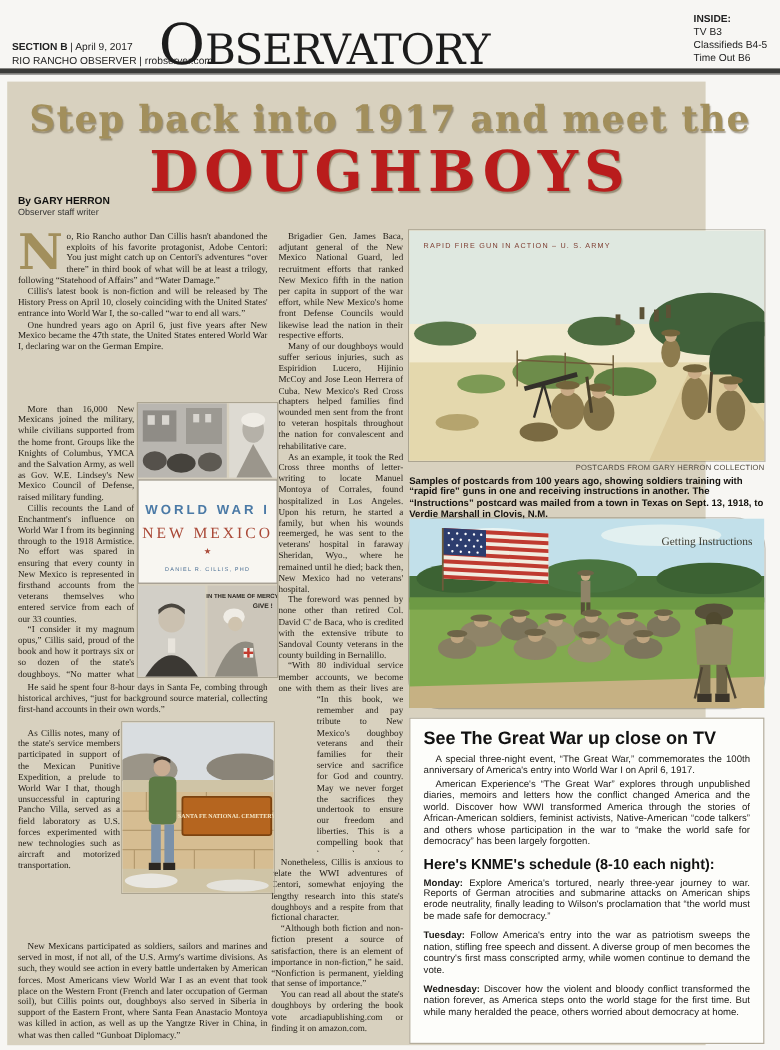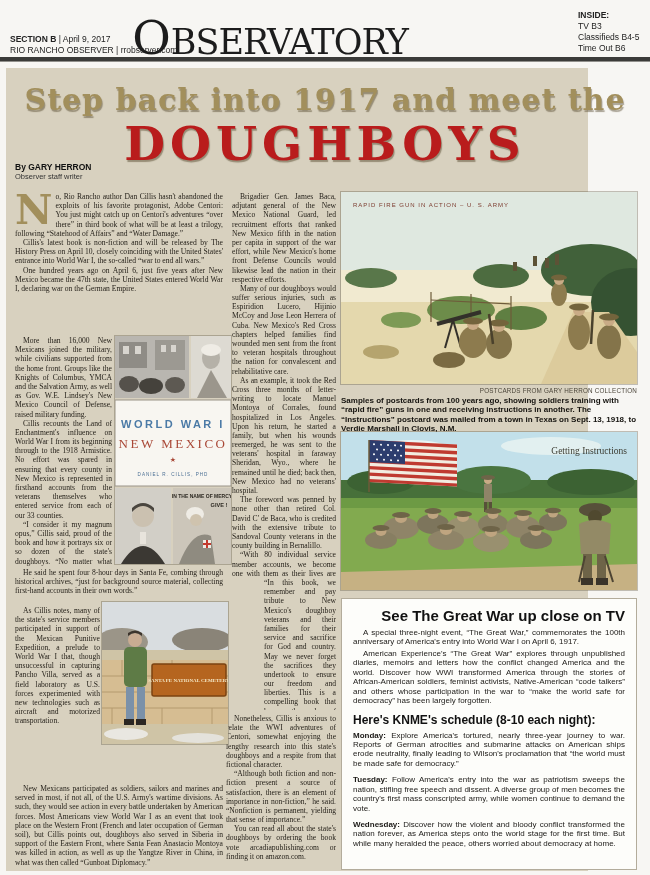--- a/index.html
+++ b/index.html
@@ -44,26 +44,26 @@
   .img-frame{position:absolute;box-shadow:0 0 0 1px rgba(90,80,60,.35);}
   .book-block{left:109px;top:268px;width:116px;height:228px;}
   .cem-photo{left:96px;top:534px;width:126px;height:142px;}
   .cem-caption{position:absolute;left:96px;top:680px;width:126px;
                font:bold 7.5px/1.2 "Liberation Sans",sans-serif;color:#15130f;text-align:left;}
   .pc1{left:335px;top:124px;width:296px;height:192px;}
   .credit{position:absolute;left:335px;top:319px;width:296px;text-align:right;
           font:6.3px "Liberation Sans",sans-serif;color:#4c463a;letter-spacing:.2px;}
   .pc-caption{position:absolute;left:335px;top:328px;width:296px;
               font:bold 8px/1.18 "Liberation Sans",sans-serif;color:#15130f;}
-  .pc2{left:335px;top:364px;width:296px;height:158px;}
+  .pc2{left:335px;top:364px;width:296px;height:158px;border-radius:25px;}
   
   .tvbox{position:absolute;left:335px;top:530px;width:296px;height:272px;background:#fdfdfa;
          border:1px solid #b3ac9b;box-sizing:border-box;padding:8px 11px;overflow:hidden;
          font:8px/1.18 "Liberation Sans",sans-serif;color:#1c1a17;}
-  .tv-title{font:bold 15px "Liberation Sans",sans-serif;margin:0 0 4px 0;color:#111;text-align:right;}
+  .tv-title{font:bold 15px "Liberation Sans",sans-serif;margin:0 0 4px 0;color:#111;}
   .tvbox p{margin:0 0 2px 0;text-align:justify;}
   .tvbox p.tv-indent{text-indent:10px;}
   .tv-sub{font:bold 12px "Liberation Sans",sans-serif;margin:7px 0 4px 0;color:#111;}
   .sched{margin:0 0 7px 0 !important;}
   svg{display:block;}
 </style>
 </head>
 <body>
 
 <div class="page">

